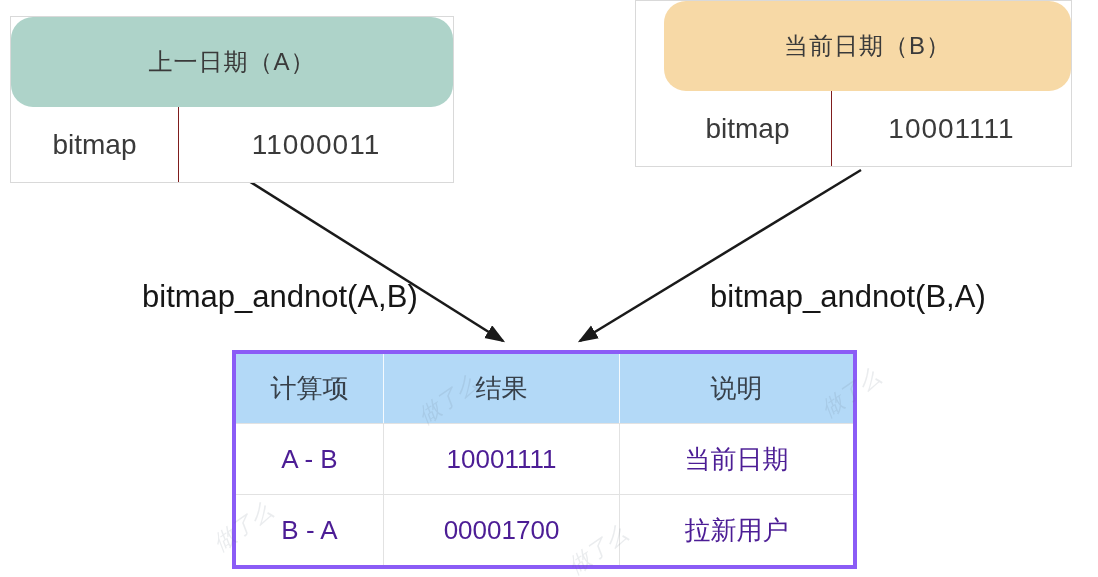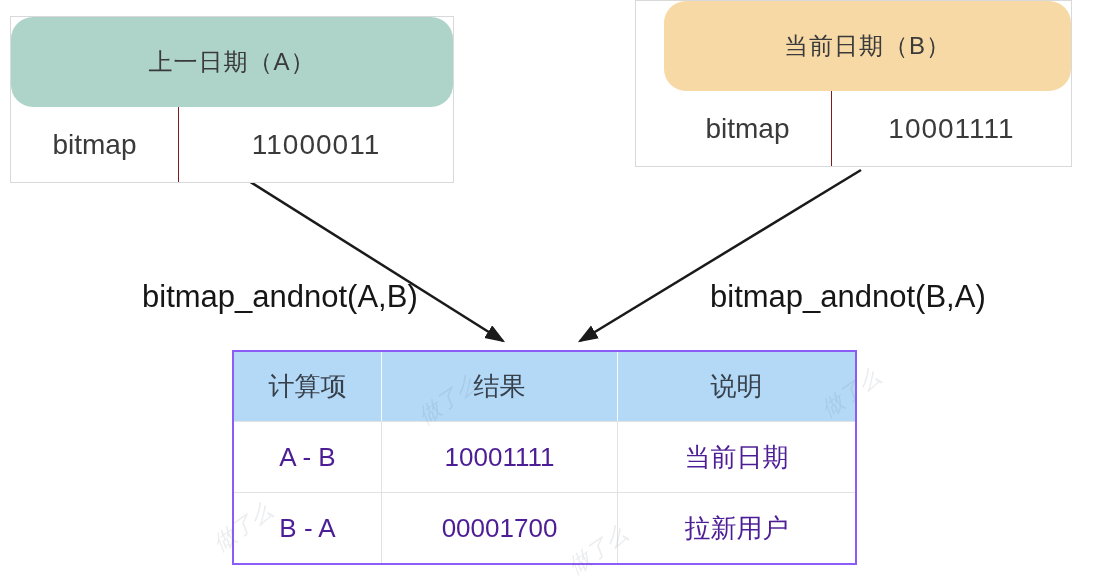--- a/index.html
+++ b/index.html
@@ -25,21 +25,21 @@
   }
   .tbl .c1 { width:168px; border-right:1px solid #7f1d1d; }
   .tbl .c2 { flex:1; letter-spacing:1px; }
 
   
   .arrow-label { position:absolute; font-size:31px; color:#161616; white-space:nowrap; }
   .label-left  { left:142px; top:279px; }
   .label-right { left:710px; top:279px; }
 
   
-  .result { position:absolute; left:232px; top:350px; width:625px; box-sizing:border-box; border:2px solid #8b5cf6; }
+  .result { position:absolute; left:232px; top:350px; width:625px; box-sizing:border-box; border:4px solid #8b5cf6; }
   .result .hrow { display:flex; height:69px; }
   .result .hcell {
     display:flex; align-items:center; justify-content:center;
     font-size:26px; color:#37404a; box-sizing:border-box;
   }
   .result .hcell + .hcell { border-left:1px solid rgba(255,255,255,0.85); }
   .result .brow { display:flex; height:70px; background:#ffffff; border-top:1px solid #e2e2e2; }
   .result .bcell {
     display:flex; align-items:center; justify-content:center;
     font-size:26px; color:#4c1d95; box-sizing:border-box;

